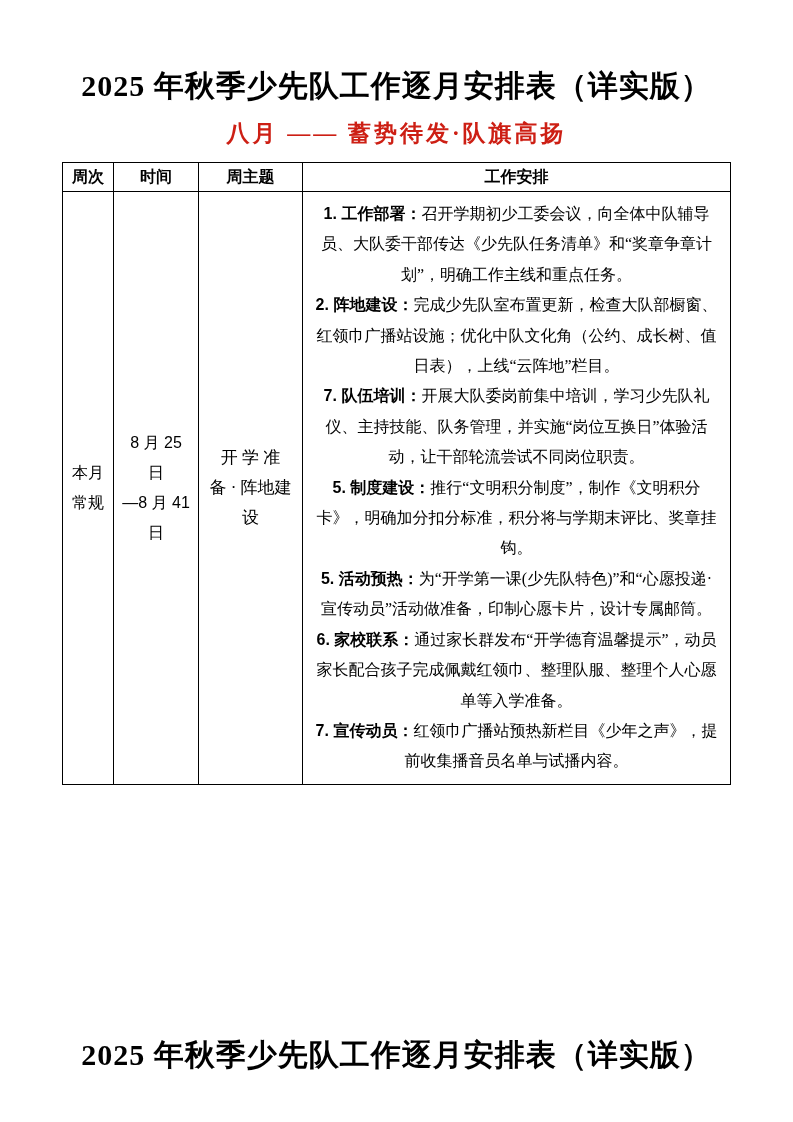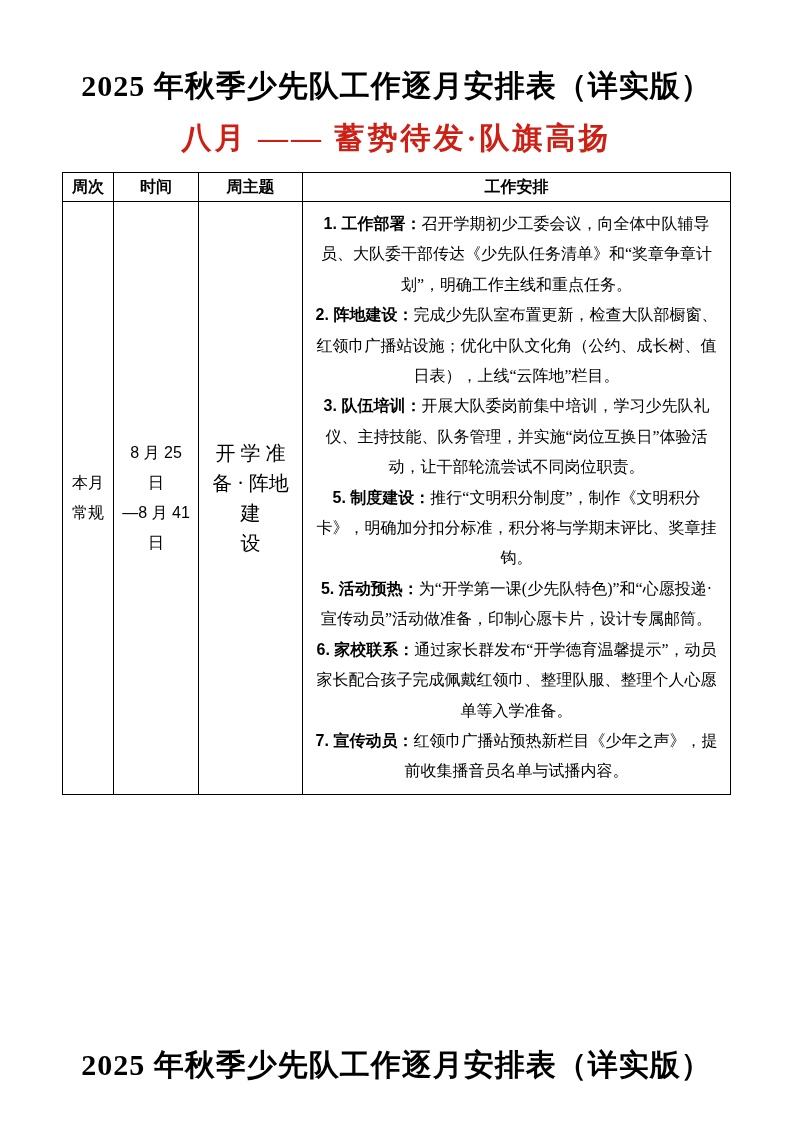--- a/index.html
+++ b/index.html
@@ -17,21 +17,21 @@
     padding-top: 66px;
     text-align: center;
     font-size: 30px;
     font-weight: 600;
     letter-spacing: 1px;
     font-family: "Liberation Serif", "DejaVu Serif", serif;
   }
   .doc-subtitle {
     margin-top: 11px;
     text-align: center;
-    font-size: 30px;
+    font-size: 23px;
     font-weight: 700;
     letter-spacing: 3px;
     color: #cd1f14;
     font-family: "Liberation Serif", "DejaVu Serif", serif;
   }
 
   table.schedule {
     margin: 13px auto 12px auto;
     width: 668px;
     border-collapse: collapse;
@@ -63,21 +63,21 @@
   }
   td.cell-time {
     vertical-align: middle;
     font-size: 16px;
     line-height: 30px;
     padding: 0 7px;
     font-family: "Liberation Sans", "DejaVu Sans", sans-serif;
   }
   td.cell-theme {
     vertical-align: middle;
-    font-size: 20px;
+    font-size: 17px;
     line-height: 30px;
     padding: 0 7px;
   }
   td.cell-work {
     vertical-align: top;
     height: 560px;
     padding: 7px 10px 7px 10px;
     font-size: 16px;
     line-height: 30.4px;
     text-align: justify;
@@ -136,21 +136,21 @@
           <div>日</div>
         </td>
         <td class="cell-theme">
           <div>开 学 准</div>
           <div>备 · 阵地建</div>
           <div>设</div>
         </td>
         <td class="cell-work">
           <p class="work-item"><span class="item-heading">1. 工作部署：</span><span class="item-body">召开学期初少工委会议，向全体中队辅导员、大队委干部传达《少先队任务清单》和“奖章争章计划”，明确工作主线和重点任务。</span></p>
           <p class="work-item"><span class="item-heading">2. 阵地建设：</span><span class="item-body">完成少先队室布置更新，检查大队部橱窗、红领巾广播站设施；优化中队文化角（公约、成长树、值日表），上线“云阵地”栏目。</span></p>
-          <p class="work-item"><span class="item-heading">3. 队伍培训：</span><span class="item-body">开展大队委岗前集中培训，学习少先队礼仪、主持技能、队务管理，并实施“岗位互换日”体验活动，让干部轮流尝试不同岗位职责。</span></p>
+          <p class="work-item"><span class="item-heading">7. 队伍培训：</span><span class="item-body">开展大队委岗前集中培训，学习少先队礼仪、主持技能、队务管理，并实施“岗位互换日”体验活动，让干部轮流尝试不同岗位职责。</span></p>
           <p class="work-item"><span class="item-heading">5. 制度建设：</span><span class="item-body">推行“文明积分制度”，制作《文明积分卡》，明确加分扣分标准，积分将与学期末评比、奖章挂钩。</span></p>
           <p class="work-item"><span class="item-heading">5. 活动预热：</span><span class="item-body">为“开学第一课(少先队特色)”和“心愿投递·宣传动员”活动做准备，印制心愿卡片，设计专属邮筒。</span></p>
           <p class="work-item"><span class="item-heading">6. 家校联系：</span><span class="item-body">通过家长群发布“开学德育温馨提示”，动员家长配合孩子完成佩戴红领巾、整理队服、整理个人心愿单等入学准备。</span></p>
           <p class="work-item"><span class="item-heading">7. 宣传动员：</span><span class="item-body">红领巾广播站预热新栏目《少年之声》，提前收集播音员名单与试播内容。</span></p>
         </td>
       </tr>
     </tbody>
   </table>
 
   <div class="footer-title">2025 年秋季少先队工作逐月安排表（详实版）</div>

